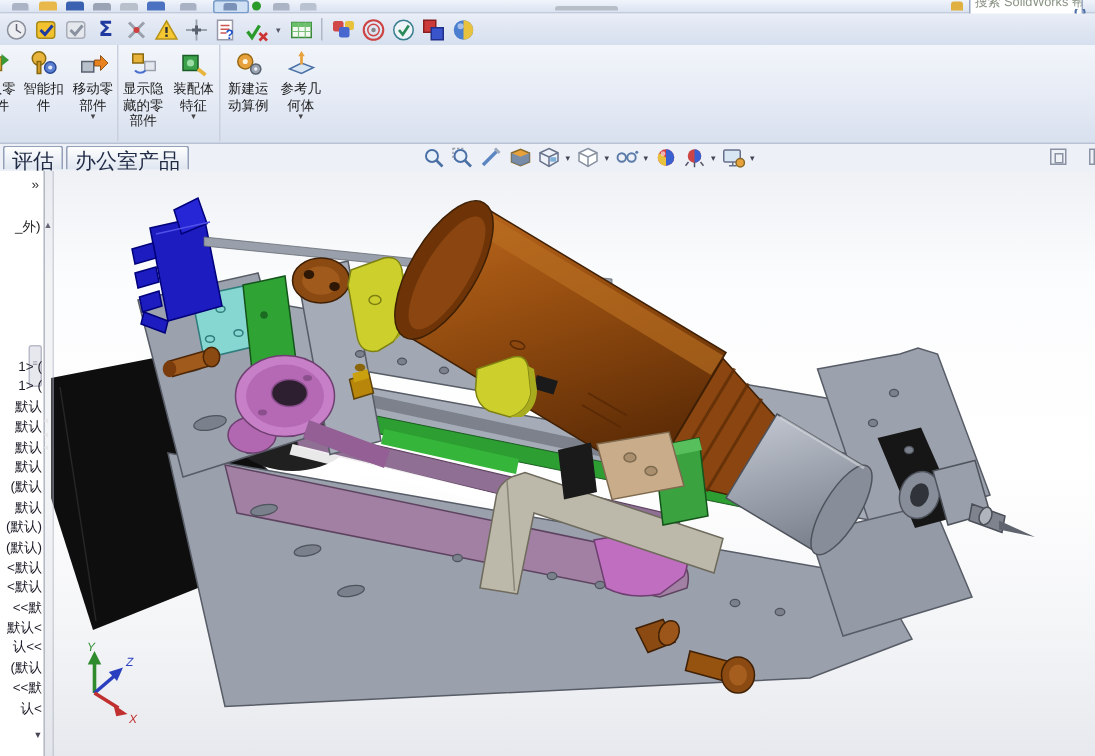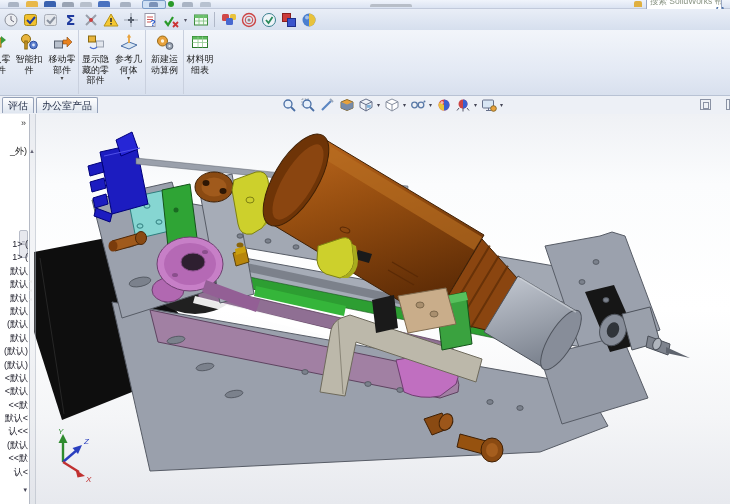--- a/index.html
+++ b/index.html
@@ -34,21 +34,21 @@
   .ricon{height:20px;display:block}
   .rlabel{white-space:pre-line;text-align:center;font-size:9px;line-height:10.5px;
     color:#1a1a1a;margin-top:1px}
   .rdrop{font-size:6px;color:#444;line-height:6px}
   .dis{opacity:.55;filter:grayscale(.8)}
   .gs{border-left:1px solid #c9d0de}
 
   
   .tabstrip{position:absolute;top:96px;left:0;right:0;height:18px;background:#edf0f6}
   .tabs{position:absolute;left:2px;top:1px;display:flex;gap:2px}
-  .tab{height:14px;padding:1px 5px 0;font-size:10px;color:#1f2a44;
+  .tab{height:14px;padding:1px 5px 0;font-size:14px;color:#1f2a44;
     background:linear-gradient(#fefefe,#dfe6f0);border:1px solid #93a0b8;
     border-bottom:none;border-radius:2px 2px 0 0;white-space:nowrap}
   .hud{position:absolute;left:281px;top:1px;display:flex;align-items:center;gap:2px}
   .hi{width:17px;height:15px;display:flex;align-items:center;justify-content:center}
   .hdrop{font-size:6px;color:#445;margin:0 1px}
   .paneico{position:absolute;top:3px;width:11px;height:11px;border:1px solid #8a92a4;
     background:#eef1f6;box-sizing:border-box}
   .paneico i{position:absolute;left:2px;top:2px;width:4px;height:5px;border:1px solid #8a92a4;display:block}
 
   
@@ -230,48 +230,49 @@
     <div class="rbtn gs" style="width:34px">
       <span class="ricon" title="show-hidden-components-icon"><svg width="20" height="19">
             <rect x="2.5" y="3" width="7" height="6" fill="#e8b43c" stroke="#8a6a10"></rect>
             <rect x="10.5" y="8" width="7" height="6" fill="#e3e7ee" stroke="#9aa2b0"></rect>
             <path d="M4 14c2 2 5 2 7 0" stroke="#4a6fd0" fill="none" stroke-width="1.4"></path>
           </svg></span>
       <span class="rlabel">显示隐
 藏的零
 部件</span>
     </div>
+    <div class="rbtn" style="width:34px">
+      <span class="ricon" title="assembly-features-icon"><svg width="20" height="19">
+            <rect x="3" y="4" width="10" height="10" fill="#3aa04a" stroke="#1a5c26"></rect>
+            <circle cx="8" cy="9" r="2.4" fill="#9adca4"></circle>
+            <path d="M13 13l5 4" stroke="#e8b43c" stroke-width="2.4"></path>
+          </svg></span>
+      <span class="rlabel">装配体
+特征</span>
+      <span class="rdrop">▾</span>
+    </div>
+    <div class="rbtn gs" style="width:38px">
+      <span class="ricon" title="new-motion-study-icon"><svg width="20" height="19">
+            <circle cx="7.5" cy="8" r="5" fill="#e8a23c" stroke="#9a6a14"></circle>
+            <circle cx="7.5" cy="8" r="1.7" fill="#fdf4e0"></circle>
+            <circle cx="14.5" cy="13" r="3.4" fill="#9aa4b2" stroke="#5a6270"></circle>
+            <circle cx="14.5" cy="13" r="1.1" fill="#eef2f6"></circle>
+          </svg></span>
+      <span class="rlabel">新建运
+动算例</span>
+    </div>
     <div class="rbtn" style="width:33px">
       <span class="ricon" title="reference-geometry-icon"><svg width="20" height="19">
             <path d="M2 13l8-4 8 3-8 4z" fill="#d8e6f4" stroke="#4a6fa5"></path>
             <path d="M10 3v7" stroke="#e8a23c" stroke-width="1.8"></path>
             <path d="M10 1L7.8 4.5h4.4z" fill="#e8a23c"></path>
           </svg></span>
       <span class="rlabel">参考几
 何体</span>
       <span class="rdrop">▾</span>
-    </div>
-    <div class="rbtn gs" style="width:38px">
-      <span class="ricon" title="new-motion-study-icon"><svg width="20" height="19">
-            <circle cx="7.5" cy="8" r="5" fill="#e8a23c" stroke="#9a6a14"></circle>
-            <circle cx="7.5" cy="8" r="1.7" fill="#fdf4e0"></circle>
-            <circle cx="14.5" cy="13" r="3.4" fill="#9aa4b2" stroke="#5a6270"></circle>
-            <circle cx="14.5" cy="13" r="1.1" fill="#eef2f6"></circle>
-          </svg></span>
-      <span class="rlabel">新建运
-动算例</span>
-    </div>
-    <div class="rbtn gs" style="width:33px">
-      <span class="ricon" title="bill-of-materials-icon"><svg width="20" height="19">
-            <rect x="2.5" y="3.5" width="15" height="11" fill="#fff" stroke="#2a7a2a"></rect>
-            <rect x="2.5" y="3.5" width="15" height="3" fill="#5cb85c"></rect>
-            <path d="M2.5 9.5h15M8 3.5v11M12.5 3.5v11" stroke="#8fc98f" stroke-width=".8"></path>
-          </svg></span>
-      <span class="rlabel">材料明
-细表</span>
     </div>
   </div>
 
   <div class="tabstrip">
     <div class="tabs">
       <span class="tab">评估</span>
       <span class="tab">办公室产品</span>
     </div>
     <div class="hud">
       <span class="hi" title="zoom-fit-icon">

